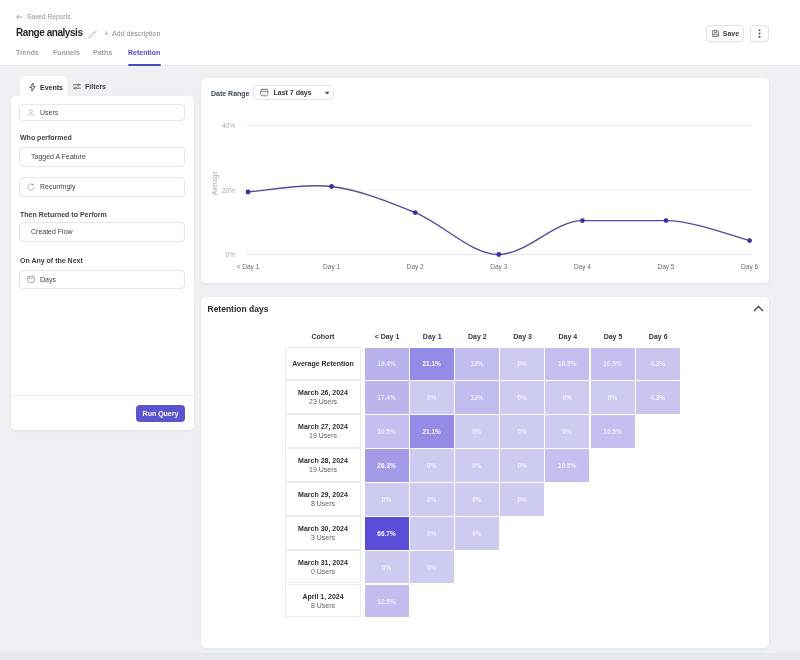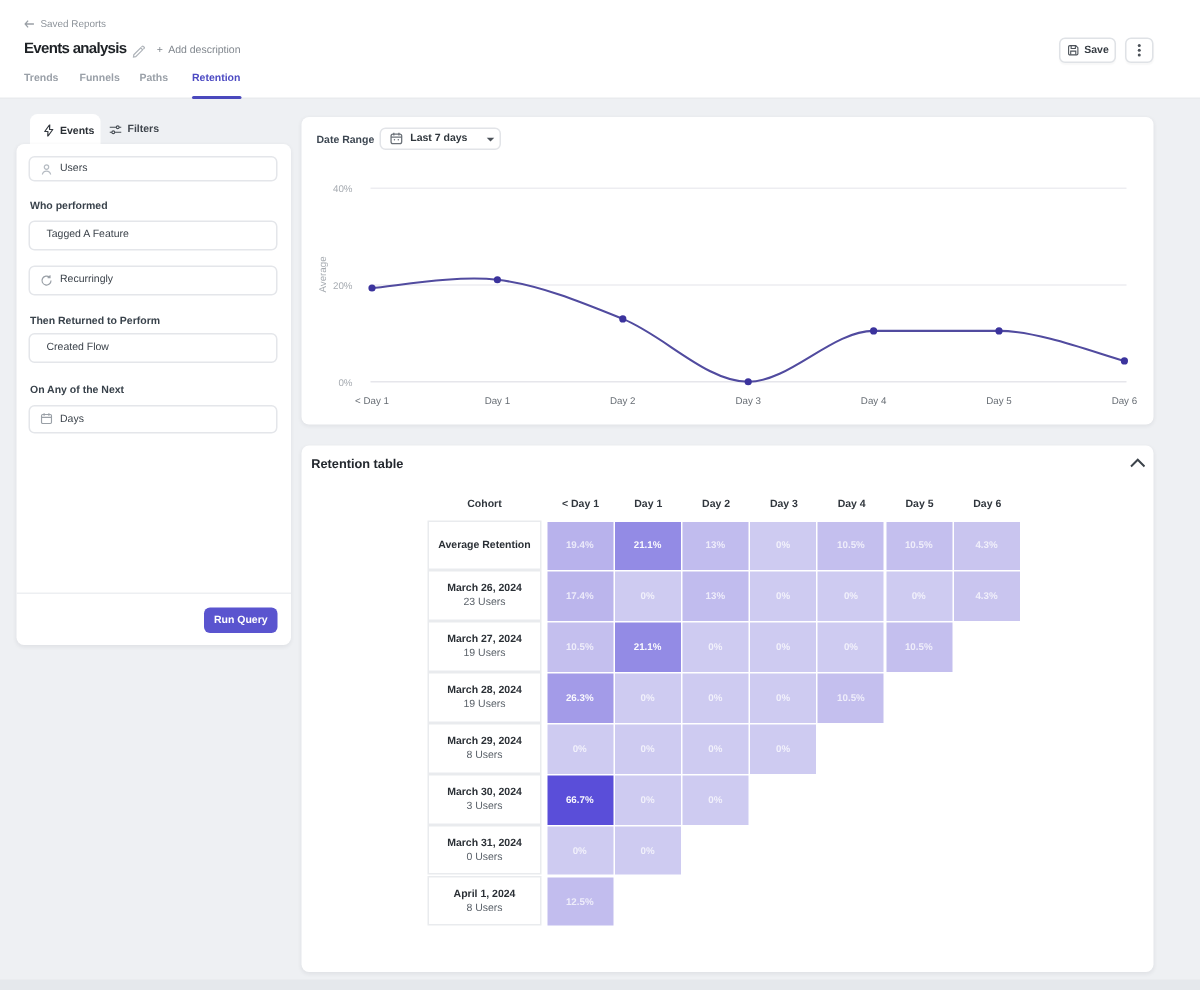--- a/index.html
+++ b/index.html
@@ -44,21 +44,21 @@
 </style>
 </head>
 <body>
 
 <div id="botstrip"></div>
 
 <div id="header">
   <div id="back"><svg width="7" height="6" viewBox="0 0 9 7.7" style="vertical-align:-1px;margin-right:4px;">
         <path d="M3.5 1 L1 3.85 L3.5 6.7 M1.2 3.85 H8.5" fill="none" stroke="#9aa0a6" stroke-width="1.1"></path>
       </svg>Saved Reports</div>
-  <div id="title">Events analysis</div>
+  <div id="title">Range analysis</div>
   <svg id="pencil" width="9" height="9" viewBox="0 0 9 9">
       <path d="M1.2 6.5 L5.8 1.9 L7.1 3.2 L2.5 7.8 L1 8 Z M6.3 1.4 l.5-.5 a.5.5 0 0 1 .7 0 l.6.6 a.5.5 0 0 1 0 .7 l-.5.5" fill="none" stroke="#aeb3b9" stroke-width="0.8"></path>
     </svg>
   <div id="adddesc">+&nbsp; Add description</div>
   <div class="tab" style="left:16px;">Trends</div>
   <div class="tab" style="left:53px;">Funnels</div>
   <div class="tab" style="left:93px;">Paths</div>
   <div class="tab" id="tab-ret" style="left:128px;">Retention</div>
   <div id="tab-underline"></div>
   <div class="hbtn" id="savebtn">
@@ -171,21 +171,21 @@
       <text x="214.2" y="191">Day 2</text>
       <text x="297.8" y="191">Day 3</text>
       <text x="381.4" y="191">Day 4</text>
       <text x="465" y="191">Day 5</text>
       <text x="548.6" y="191">Day 6</text>
     </g>
   </svg>
 </div>
 
 <div id="tablecard">
-  <div id="rt-title">Retention table</div>
+  <div id="rt-title">Retention days</div>
   <svg style="position:absolute;left:552px;top:8px;" width="11" height="7" viewBox="0 0 11 7">
       <path d="M1 6 L5.5 1.5 L10 6" fill="none" stroke="#3c434a" stroke-width="1.3"></path>
     </svg>
 </div>
 <div id="tablewrap"></div>
 
 <div class="colhead" style="left:285px;width:76px;">Cohort</div>
 <div class="colhead" style="left:364.5px;">&lt; Day 1</div>
 <div class="colhead" style="left:409.7px;">Day 1</div>
 <div class="colhead" style="left:454.9px;">Day 2</div>

